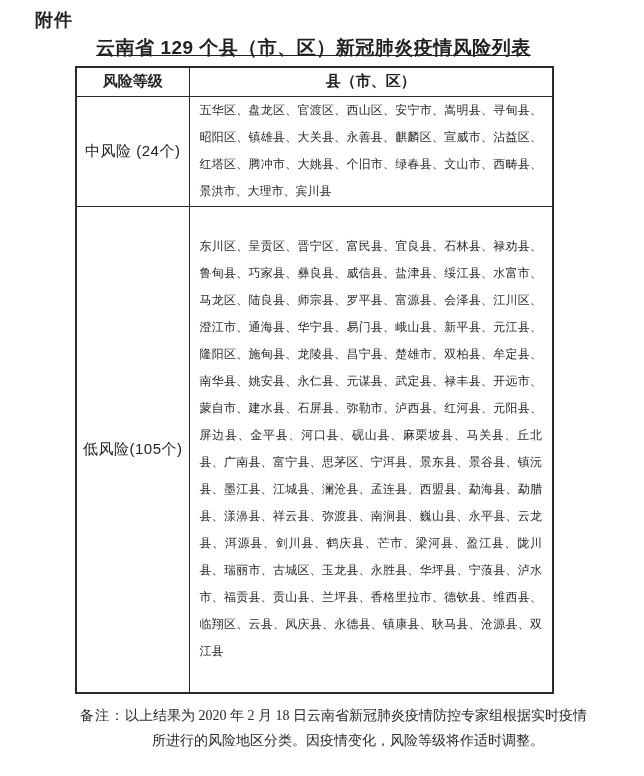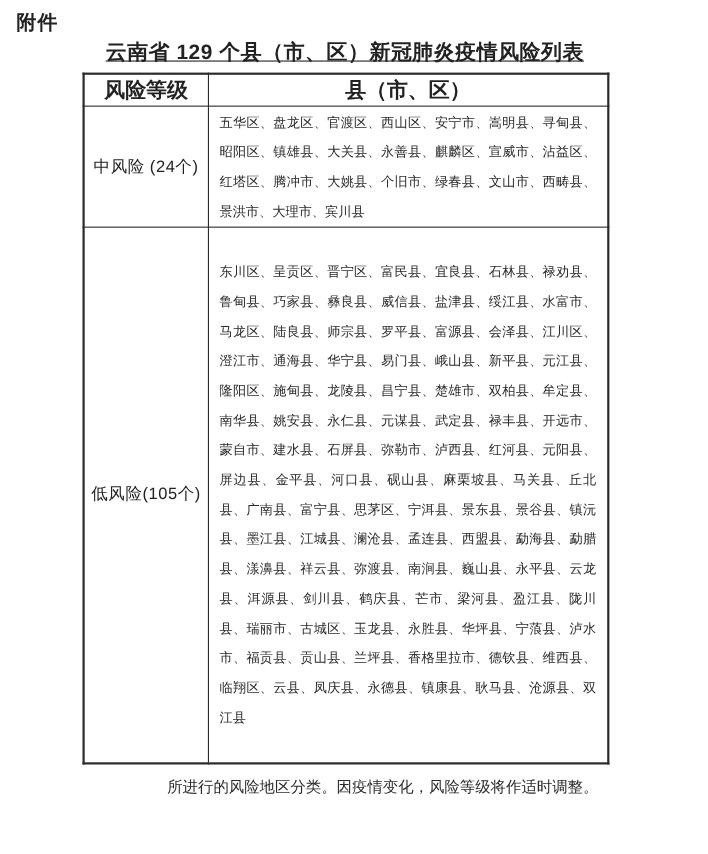--- a/index.html
+++ b/index.html
@@ -9,21 +9,21 @@
   }
   body {
     width: 644px;
     height: 776px;
     overflow: hidden;
     color: #1f1f1f;
     font-family: "Liberation Serif", "DejaVu Serif", serif;
     -webkit-font-smoothing: antialiased;
   }
   .attachment-label {
-    margin: 8px 0 0 15px;
+    margin: 8px 0 0 35px;
     font-family: "Liberation Sans", "DejaVu Sans", sans-serif;
     font-weight: bold;
     font-size: 18px;
     letter-spacing: 1px;
     color: #222;
   }
   .doc-title {
     width: 477px;
     margin: 3px 0 0 75px;
     text-align: center;
@@ -46,21 +46,21 @@
   table.risk-table td {
     border: 1px solid #2a2a2a;
     box-sizing: border-box;
   }
   th.col-level  { width: 113px; }
   th.col-county { width: 364px; }
   tr.header-row th {
     height: 29px;
     font-family: "Liberation Sans", "DejaVu Sans", sans-serif;
     font-weight: bold;
-    font-size: 19px;
+    font-size: 15px;
     text-align: center;
     vertical-align: middle;
     color: #222;
   }
   td.level-cell {
     text-align: center;
     vertical-align: middle;
     font-family: "Liberation Sans", "DejaVu Sans", sans-serif;
     font-size: 15px;
     letter-spacing: 0.5px;
@@ -123,14 +123,17 @@
     <td class="county-cell">五华区、盘龙区、官渡区、西山区、安宁市、嵩明县、寻甸县、昭阳区、镇雄县、大关县、永善县、麒麟区、宣威市、沾益区、红塔区、腾冲市、大姚县、个旧市、绿春县、文山市、西畴县、景洪市、大理市、宾川县</td>
   </tr>
   <tr class="row-low">
     <td class="level-cell">低风险(105个)</td>
     <td class="county-cell">东川区、呈贡区、晋宁区、富民县、宜良县、石林县、禄劝县、鲁甸县、巧家县、彝良县、威信县、盐津县、绥江县、水富市、马龙区、陆良县、师宗县、罗平县、富源县、会泽县、江川区、澄江市、通海县、华宁县、易门县、峨山县、新平县、元江县、隆阳区、施甸县、龙陵县、昌宁县、楚雄市、双柏县、牟定县、南华县、姚安县、永仁县、元谋县、武定县、禄丰县、开远市、蒙自市、建水县、石屏县、弥勒市、泸西县、红河县、元阳县、屏边县、金平县、河口县、砚山县、麻栗坡县、马关县、丘北县、广南县、富宁县、思茅区、宁洱县、景东县、景谷县、镇沅县、墨江县、江城县、澜沧县、孟连县、西盟县、勐海县、勐腊县、漾濞县、祥云县、弥渡县、南涧县、巍山县、永平县、云龙县、洱源县、剑川县、鹤庆县、芒市、梁河县、盈江县、陇川县、瑞丽市、古城区、玉龙县、永胜县、华坪县、宁蒗县、泸水市、福贡县、贡山县、兰坪县、香格里拉市、德钦县、维西县、临翔区、云县、凤庆县、永德县、镇康县、耿马县、沧源县、双江县</td>
   </tr>
 </tbody>
   </table>
 
 <div class="note">
+  <div class="note-first">
+    <span class="note-label">备注：</span><span>以上结果为 2020 年 2 月 18 日云南省新冠肺炎疫情防控专家组根据实时疫情</span>
+  </div>
   <div class="note-second">所进行的风险地区分类。因疫情变化，风险等级将作适时调整。</div>
 </div>
 
 </body></html>

